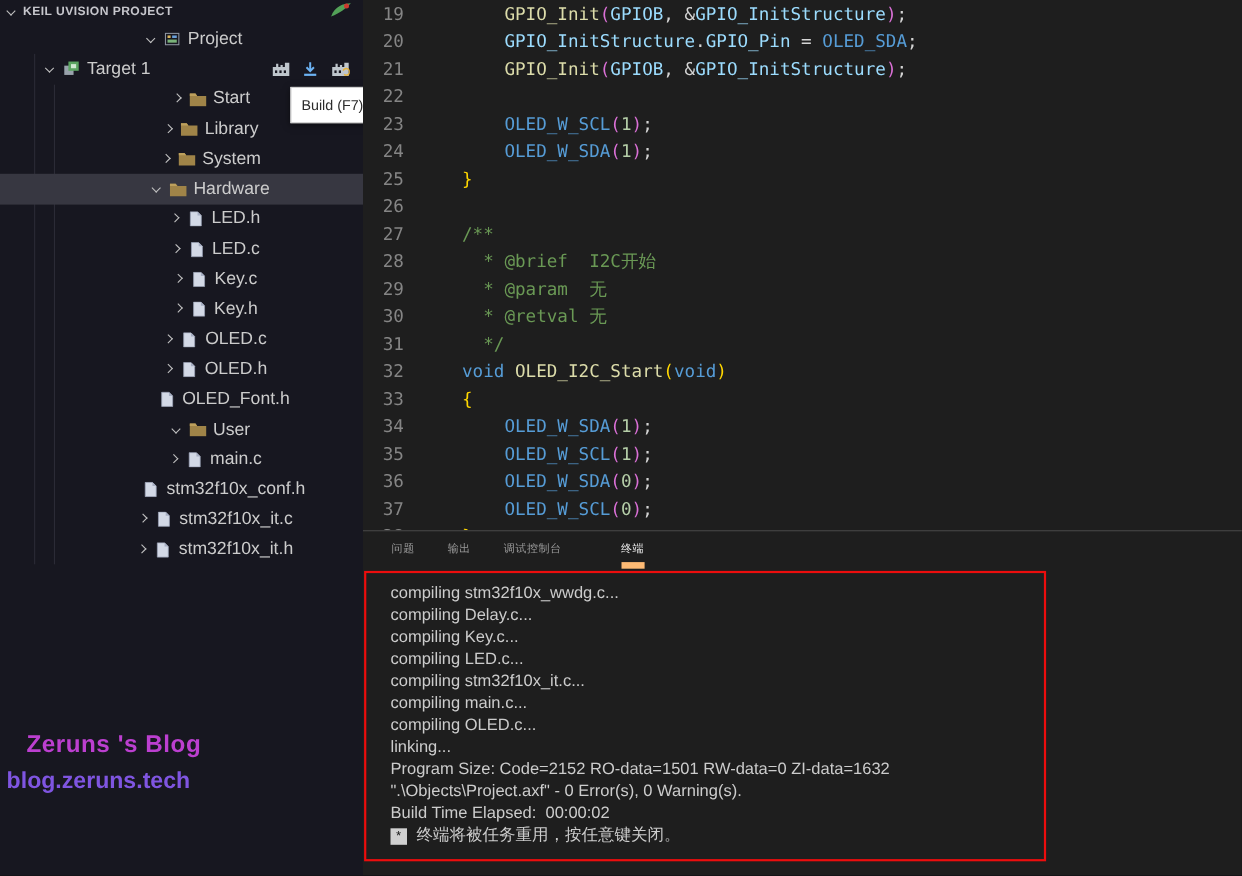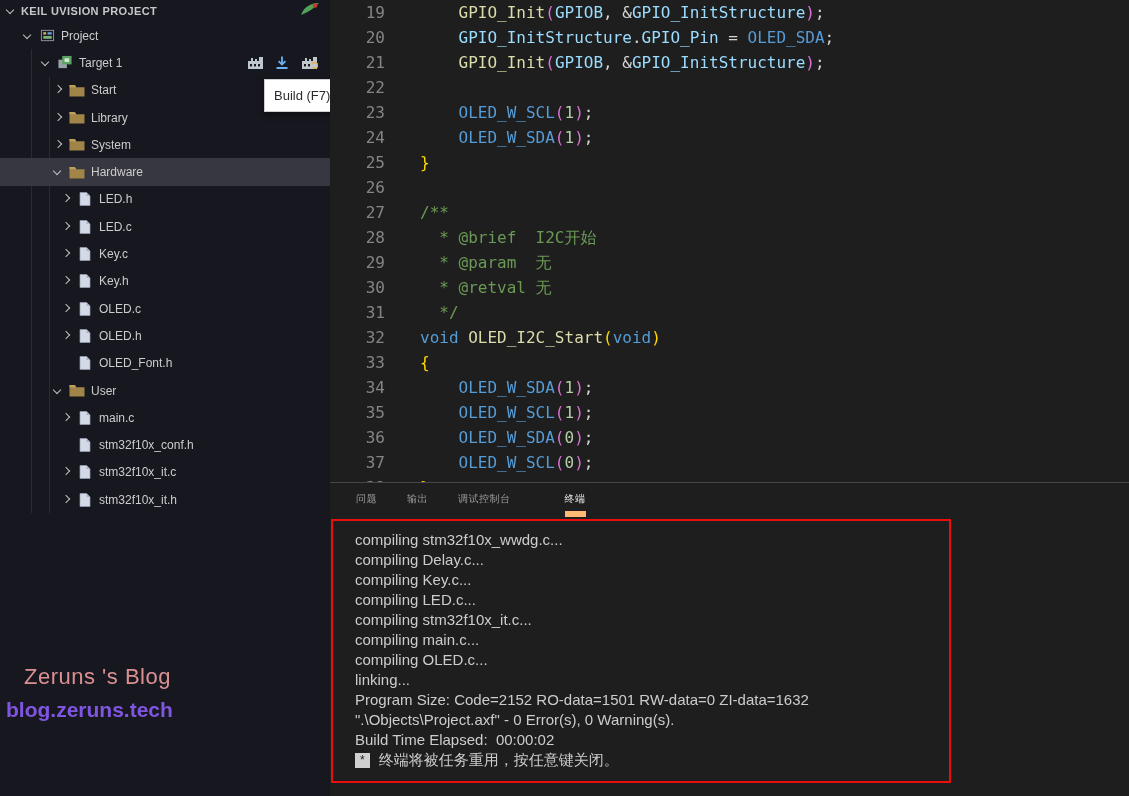--- a/index.html
+++ b/index.html
@@ -7,35 +7,35 @@
 
   
   .sidebar{position:absolute;left:0;top:0;width:330px;height:796px;background:#171720;overflow:hidden;}
   .sidebar-header{height:22px;display:flex;align-items:center;color:#c6c6cc;font-size:11px;font-weight:700;letter-spacing:.4px;padding-left:3px;position:relative;z-index:2;}
   .hdr-title{margin-left:2px;}
   .hdr-ext-icon{position:absolute;right:8px;top:2px;width:22px;height:16px;}
   .chevron{position:relative;width:16px;height:16px;flex:none;display:inline-block;}
   .chevron.open::before{content:"";position:absolute;left:4px;top:4px;width:5px;height:5px;border-right:1.4px solid #c0c0c0;border-bottom:1.4px solid #c0c0c0;transform:rotate(45deg);}
   .chevron.closed::before{content:"";position:absolute;left:5px;top:4px;width:5px;height:5px;border-right:1.4px solid #c0c0c0;border-bottom:1.4px solid #c0c0c0;transform:rotate(-45deg);}
   .tree{position:relative;z-index:1;}
-  .tree-row{height:27.3px;display:flex;align-items:center;color:#cccccc;font-size:12px;position:relative;cursor:pointer;}
+  .tree-row{height:27.3px;display:flex;align-items:center;color:#cccccc;font-size:16px;position:relative;cursor:pointer;justify-content:center;}
   .tree-row.selected{background:#373741;}
   .lvl1{padding-left:20px;}.lvl2{padding-left:38px;}.lvl3{padding-left:50px;}.lvl4{padding-left:58px;}
   .tree-icon{width:22px;height:16px;display:flex;align-items:center;justify-content:center;flex:none;margin-right:3px;}
   .tree-label{white-space:nowrap;}
   .row-actions{margin-left:auto;margin-right:12px;display:flex;gap:9px;align-items:center;}
   .action{width:18px;height:16px;display:flex;align-items:center;justify-content:center;cursor:pointer;}
   .guide{position:absolute;width:0;border-left:1px solid #2b2b36;z-index:0;}
   .tooltip{position:absolute;left:264px;top:79px;background:#ffffff;color:#2b2b2b;font-size:13px;padding:8px 9px;border:1px solid #cfcfcf;box-shadow:0 2px 6px rgba(0,0,0,.5);z-index:20;white-space:nowrap;}
-  .wm1{position:absolute;left:24px;top:664px;font-size:22px;font-weight:400;color:#fca5a5;opacity:.85;letter-spacing:.5px;z-index:3;text-align:right;}
+  .wm1{position:absolute;left:24px;top:664px;font-size:22px;font-weight:700;color:#d946ef;opacity:.85;letter-spacing:.5px;z-index:3;text-align:right;}
   .wm2{position:absolute;left:6px;top:698px;font-size:21px;font-weight:700;color:#8b5cf6;opacity:.9;z-index:3;}
 
   
   .editor{position:absolute;left:330px;top:0;width:799px;height:482px;display:flex;overflow:hidden;background:#1e1e1e;font-family:"DejaVu Sans Mono","Liberation Mono",monospace;font-size:16px;line-height:25px;}
-  .gutter{width:70px;flex:none;text-align:right;padding-right:15px;box-sizing:border-box;color:#858585;}
+  .gutter{width:70px;flex:none;text-align:center;padding-right:15px;box-sizing:border-box;color:#858585;}
   .code{padding-left:20px;}
   .code-line{white-space:pre;min-height:25px;}
   .line-num{height:25px;}
   .tk-plain{color:#d4d4d4}.tk-func{color:#dcdcaa}.tk-var{color:#9cdcfe}.tk-macro{color:#569cd6}
   .tk-kw{color:#569cd6}.tk-num{color:#b5cea8}.tk-com{color:#6a9955}.tk-p1{color:#ffd700}.tk-p2{color:#da70d6}
 
   
   .panel{position:absolute;left:330px;top:482px;width:799px;height:314px;background:#1e1e1e;border-top:1px solid #474747;box-sizing:border-box;}
   .panel-tabs{display:flex;gap:30px;padding:9px 0 6px 26px;font-size:10px;color:#9b9b9b;}
   .panel-tab{padding-bottom:5px;cursor:pointer;letter-spacing:.5px;}

